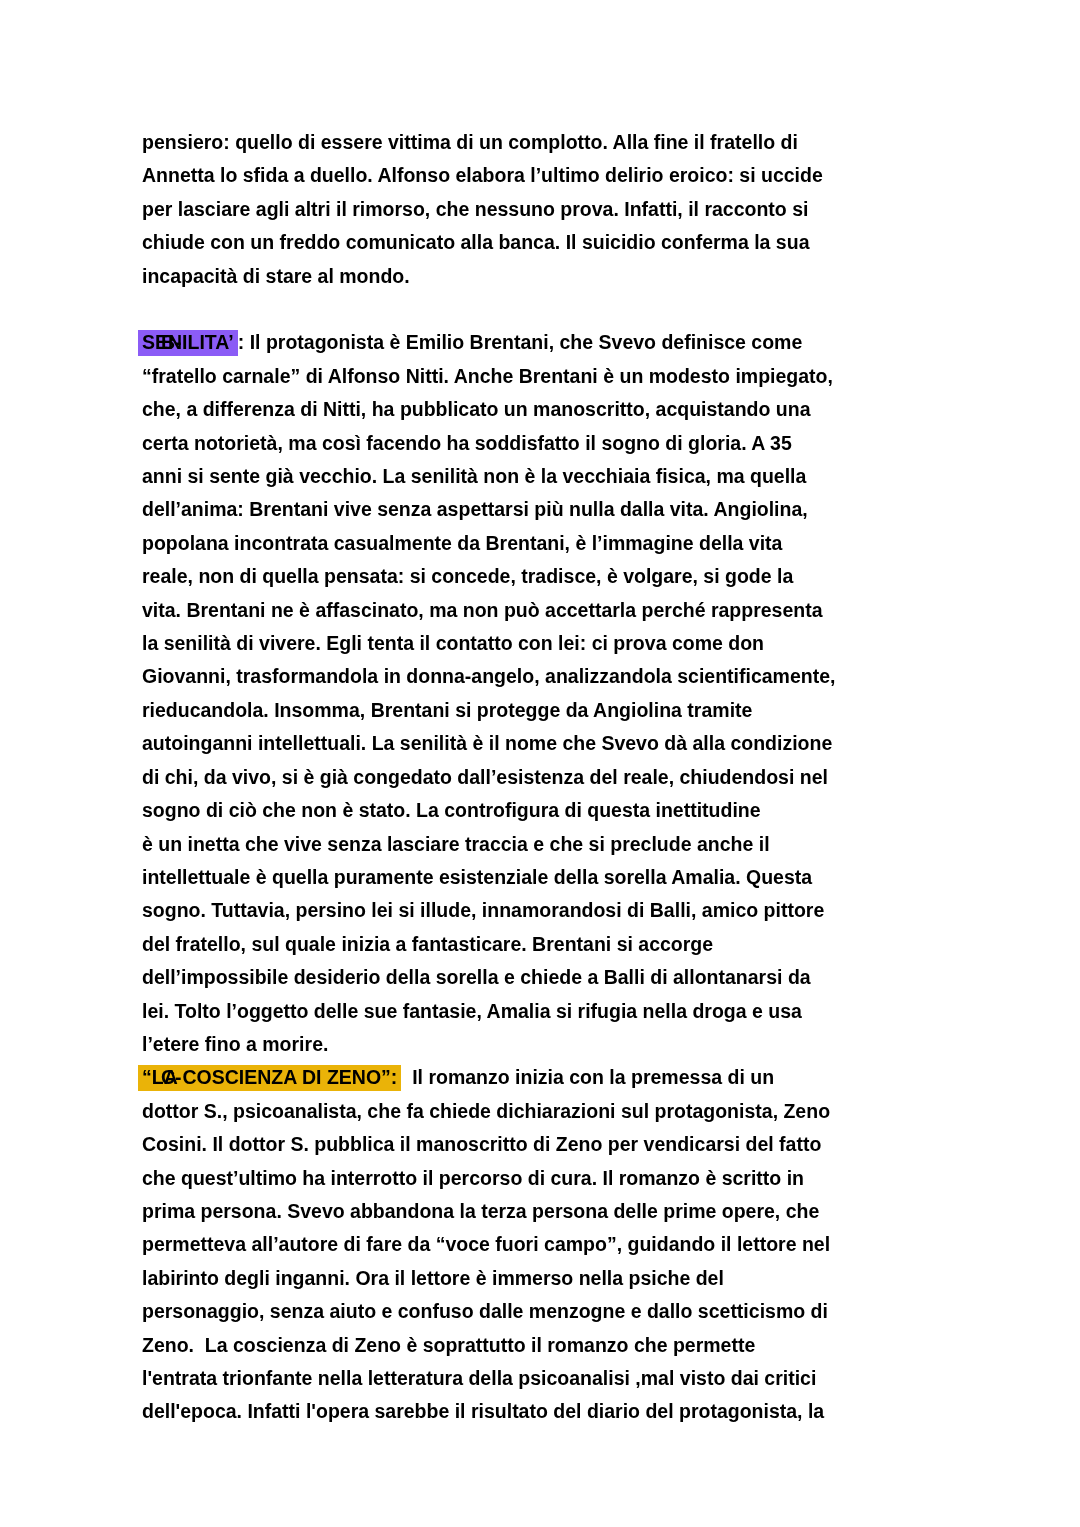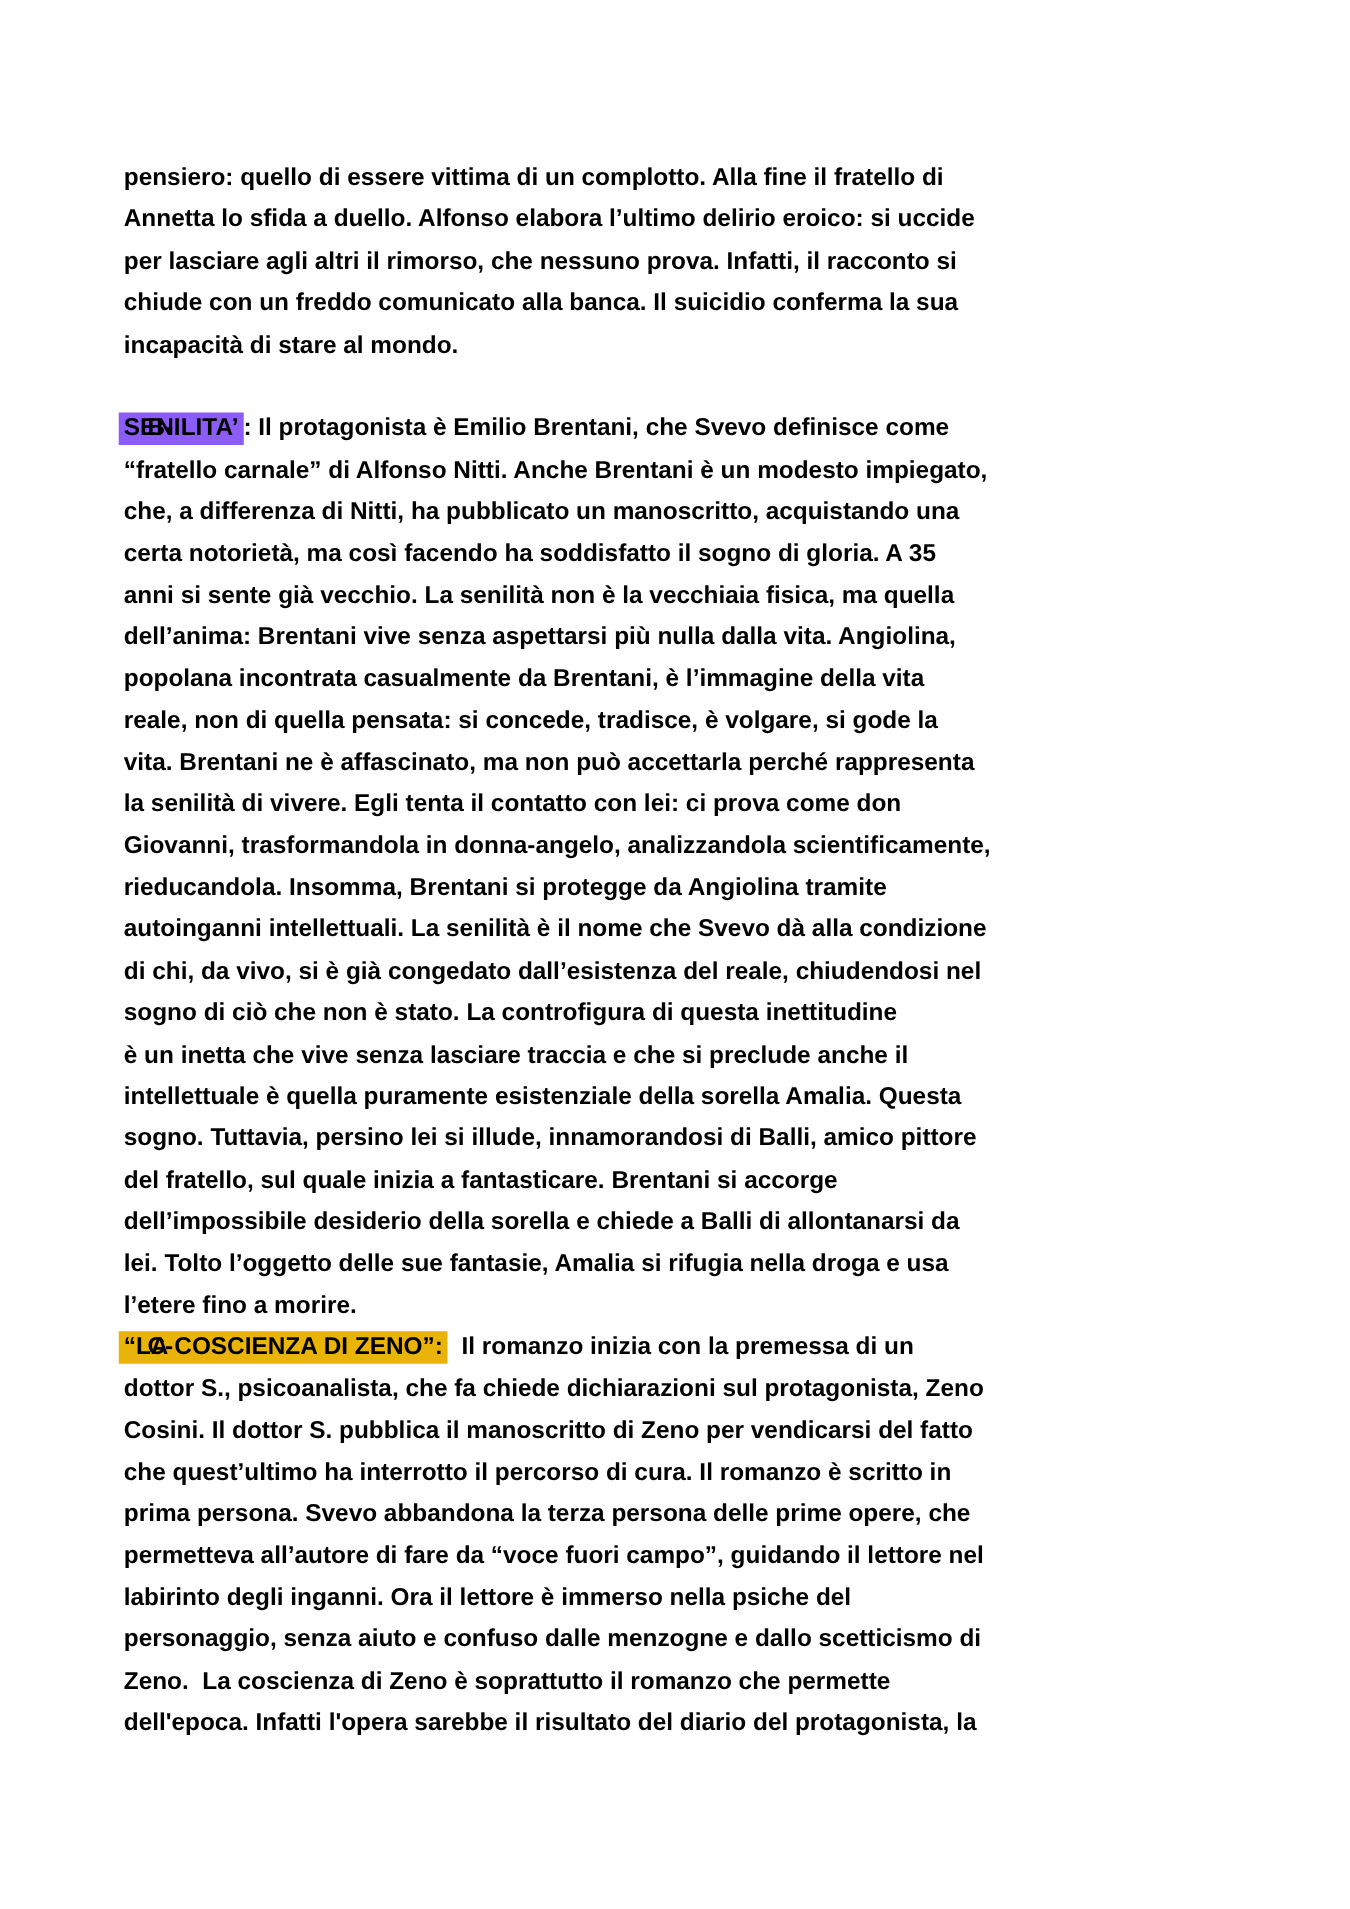--- a/index.html
+++ b/index.html
@@ -22,20 +22,21 @@
     top: 126px;
     left: 0;
     right: 0;
   }
   .block {
     position: relative;
     padding-left: 99px;
     padding-right: 95px;
     font-size: 19.5px;
     line-height: 33.4px;
+    margin-left: 43px;
   }
   .marker {
     position: absolute;
     left: 118px;
     top: 0;
     font-size: 19.5px;
     line-height: 33.4px;
   }
   .line {
     white-space: pre-wrap;
@@ -91,16 +92,17 @@
         <span class="marker">C-</span>
         <div class="line"><span class="highlight" style="background: #eab308;">“LA COSCIENZA DI ZENO”:</span>  Il romanzo inizia con la premessa di un</div>
         <div class="line">dottor S., psicoanalista, che fa chiede dichiarazioni sul protagonista, Zeno</div>
         <div class="line">Cosini. Il dottor S. pubblica il manoscritto di Zeno per vendicarsi del fatto</div>
         <div class="line">che quest’ultimo ha interrotto il percorso di cura. Il romanzo è scritto in</div>
         <div class="line">prima persona. Svevo abbandona la terza persona delle prime opere, che</div>
         <div class="line">permetteva all’autore di fare da “voce fuori campo”, guidando il lettore nel</div>
         <div class="line">labirinto degli inganni. Ora il lettore è immerso nella psiche del</div>
         <div class="line">personaggio, senza aiuto e confuso dalle menzogne e dallo scetticismo di</div>
         <div class="line">Zeno.  La coscienza di Zeno è soprattutto il romanzo che permette</div>
+        <div class="line">l'entrata trionfante nella letteratura della psicoanalisi ,mal visto dai critici</div>
         <div class="line">dell'epoca. Infatti l'opera sarebbe il risultato del diario del protagonista, la</div>
       </div>
     </div>
 </div>
 
 </body></html>

